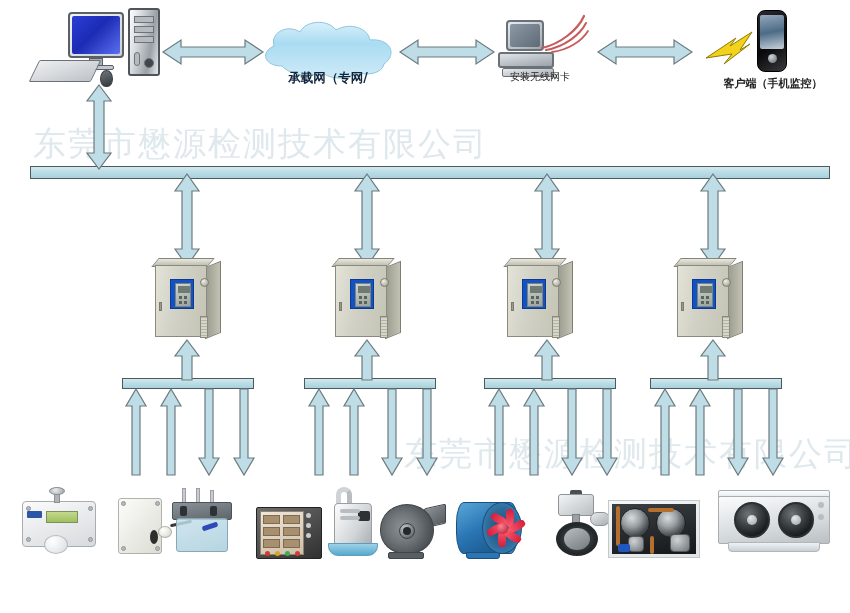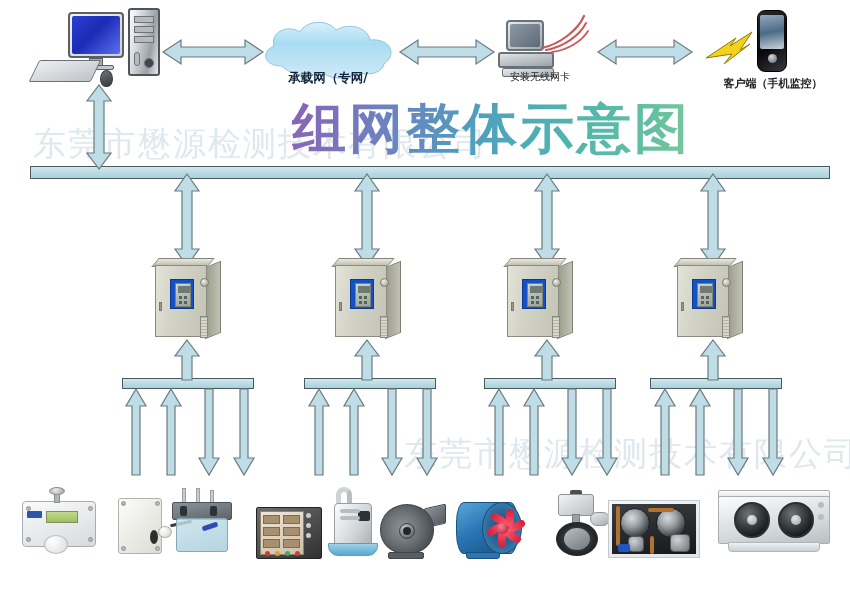--- a/index.html
+++ b/index.html
@@ -356,21 +356,20 @@
       <polygon points="0,30 30,10 24,18 46,4 34,22 44,16 18,36 26,26" fill="#f2d21a" stroke="#8d7a06" stroke-width="1"></polygon>
     </svg>
   </div>
   <div class="dev" style="left:757px;top:10px;width:32px;height:64px;">
     <div class="phone-body"></div>
     <div class="phone-scr"></div>
     <div class="phone-btn"></div>
   </div>
   <div class="caption caption-lg" style="left:688px;top:76px;width:170px;">客户端（手机监控）</div>
 
-  <div id="title">组网整体示意图</div>
 
   <div class="arrow" style="left:86px;top:85px;">
     <svg width="26" height="84" viewBox="0 0 26 84">
       <polygon points="13,0 25,16 18,16 18,68 25,68 13,84 1,68 8,68 8,16 1,16" fill="#bfdde6" stroke="#6c7a7e" stroke-width="1.2"></polygon>
     </svg>
   </div>
 
   <div class="abar" style="left:30px;top:166px;width:800px;height:13px;"></div>
 
   <div class="arrow" style="left:174px;top:174px;">

